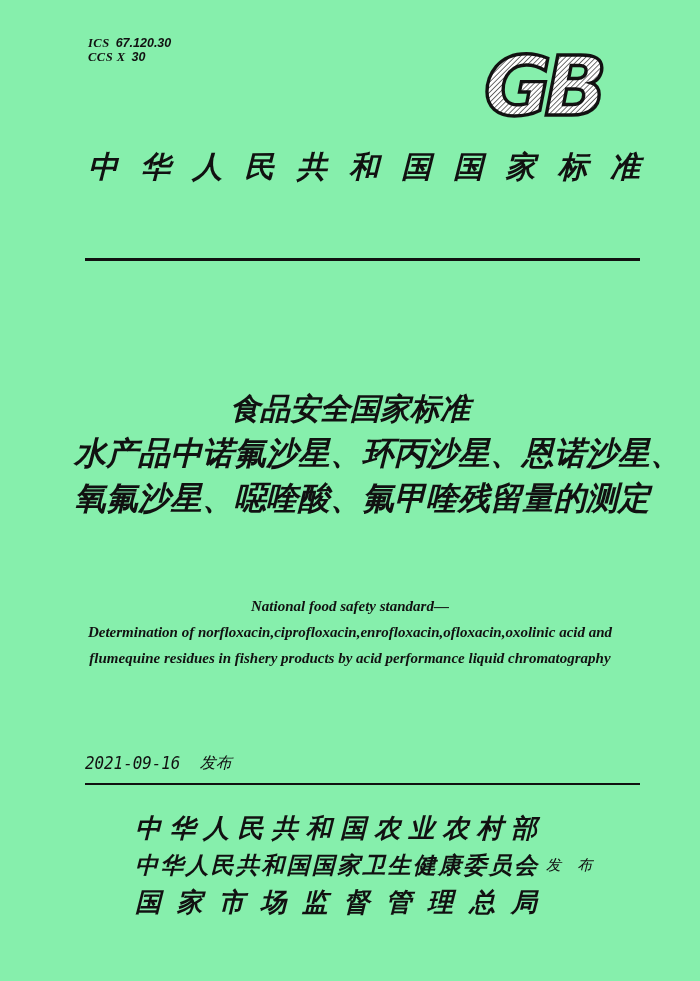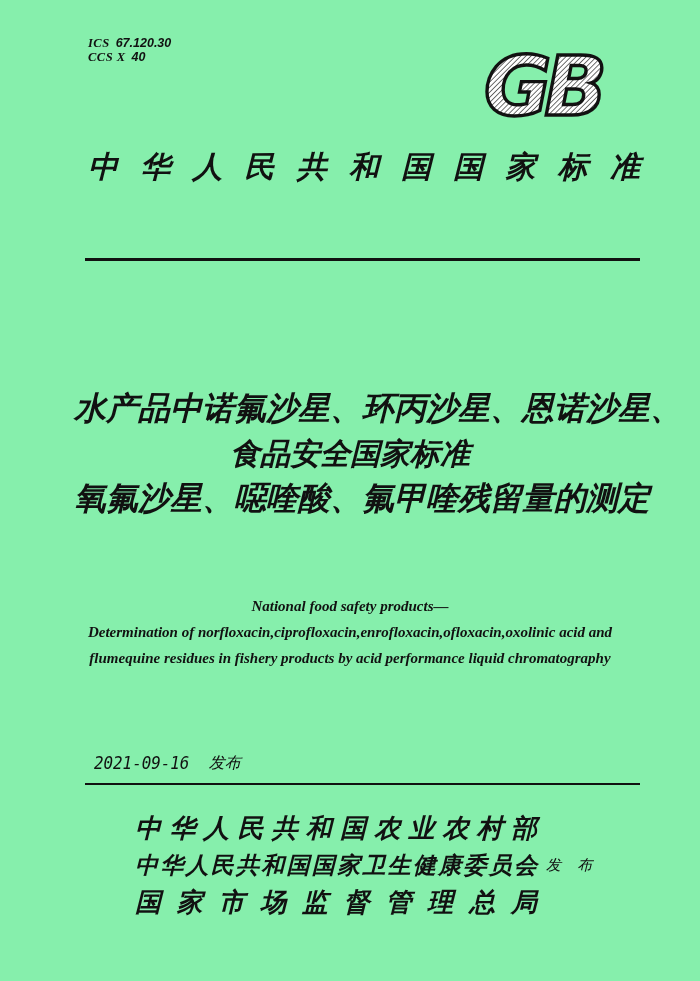--- a/index.html
+++ b/index.html
@@ -59,21 +59,21 @@
   .english-block {
     position: absolute; left: 55px; top: 593px; width: 590px;
     text-align: center;
     font-family: "Liberation Serif", "DejaVu Serif", serif;
     font-weight: bold; font-size: 15px; line-height: 26px;
     white-space: nowrap;
   }
 
   
   .dates-row { position: absolute; left: 85px; right: 60px; top: 752px; height: 26px; }
-  .date-issue { position: absolute; left: 9px; top: 0; white-space: nowrap; }
+  .date-issue { position: absolute; left: 0; top: 0; white-space: nowrap; }
   .date-impl { position: absolute; right: 0; top: 0; white-space: nowrap; }
   .date-num {
     font-family: "DejaVu Sans Mono", "Liberation Mono", monospace;
     font-size: 18px; letter-spacing: 0px;
     display: inline-block; transform: scaleX(0.88); transform-origin: left center;
   }
   .date-impl .date-num { transform-origin: right center; }
   .date-label { font-size: 16px; margin-left: 2px; vertical-align: 1px; }
 
   .rule-bottom { position: absolute; left: 85px; top: 783px; width: 555px; height: 2px; background: #111; }
@@ -97,21 +97,21 @@
 </head>
 <body>
 
 <div class="page">
 
   <div class="meta-block">
     <div class="meta-row">
       <span class="meta-label">ICS</span><span class="meta-value">67.120.30</span>
     </div>
     <div class="meta-row">
-      <span class="meta-label">CCS X</span><span class="meta-value">40</span>
+      <span class="meta-label">CCS X</span><span class="meta-value">30</span>
     </div>
   </div>
 
   <div class="gb-logo">
     <svg width="156" height="80" viewBox="0 0 156 80">
       <defs>
         <pattern id="hatch" width="3.6" height="3.6" patternUnits="userSpaceOnUse" patternTransform="rotate(45)">
           <rect width="3.6" height="3.6" fill="#ffffff"></rect>
           <line x1="0" y1="0" x2="0" y2="3.6" stroke="#111" stroke-width="1.2"></line>
         </pattern>
@@ -131,27 +131,27 @@
       <span>国</span>
       <span>家</span>
       <span>标</span>
       <span>准</span>
     </div>
 
 
   <div class="rule-top"></div>
 
   <div class="title-block">
+    <div class="title-line t1">食品安全国家标准</div>
     <div class="title-line t2">水产品中诺氟沙星、环丙沙星、恩诺沙星、</div>
-    <div class="title-line t1">食品安全国家标准</div>
     <div class="title-line t3">氧氟沙星、噁喹酸、氟甲喹残留量的测定</div>
   </div>
 
   <div class="english-block">
-    <div>National food safety products—</div>
+    <div>National food safety standard—</div>
     <div>Determination of norfloxacin,ciprofloxacin,enrofloxacin,ofloxacin,oxolinic acid and</div>
     <div>flumequine residues in fishery products by acid performance liquid chromatography</div>
   </div>
 
   <div class="dates-row">
     <div class="date-issue">
       <span class="date-num">2021-09-16</span>
       <span class="date-label">发布</span>
     </div>
   </div>

